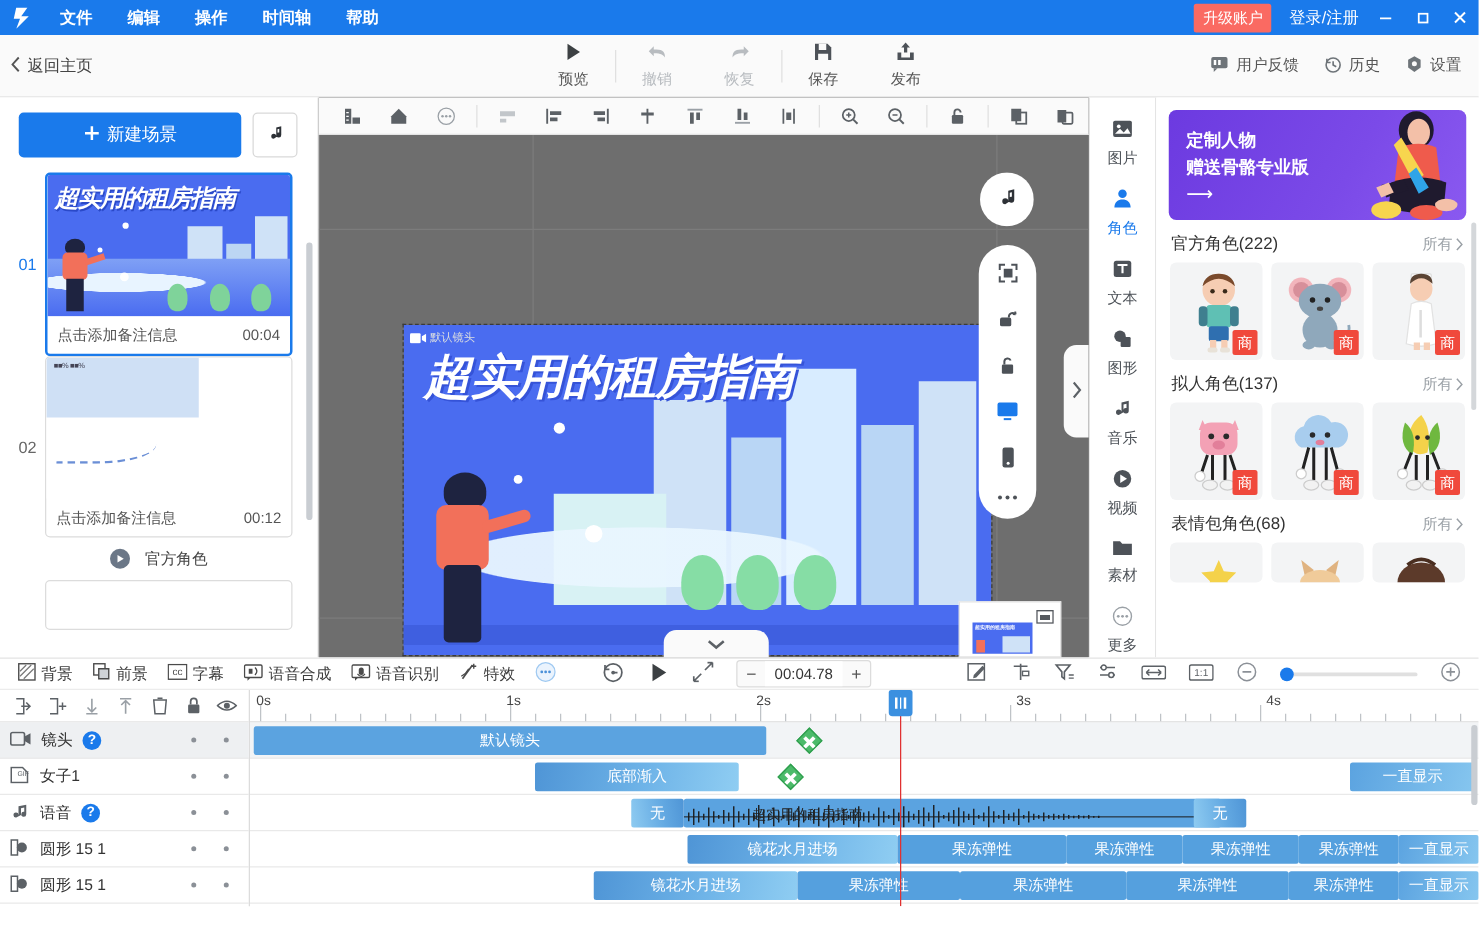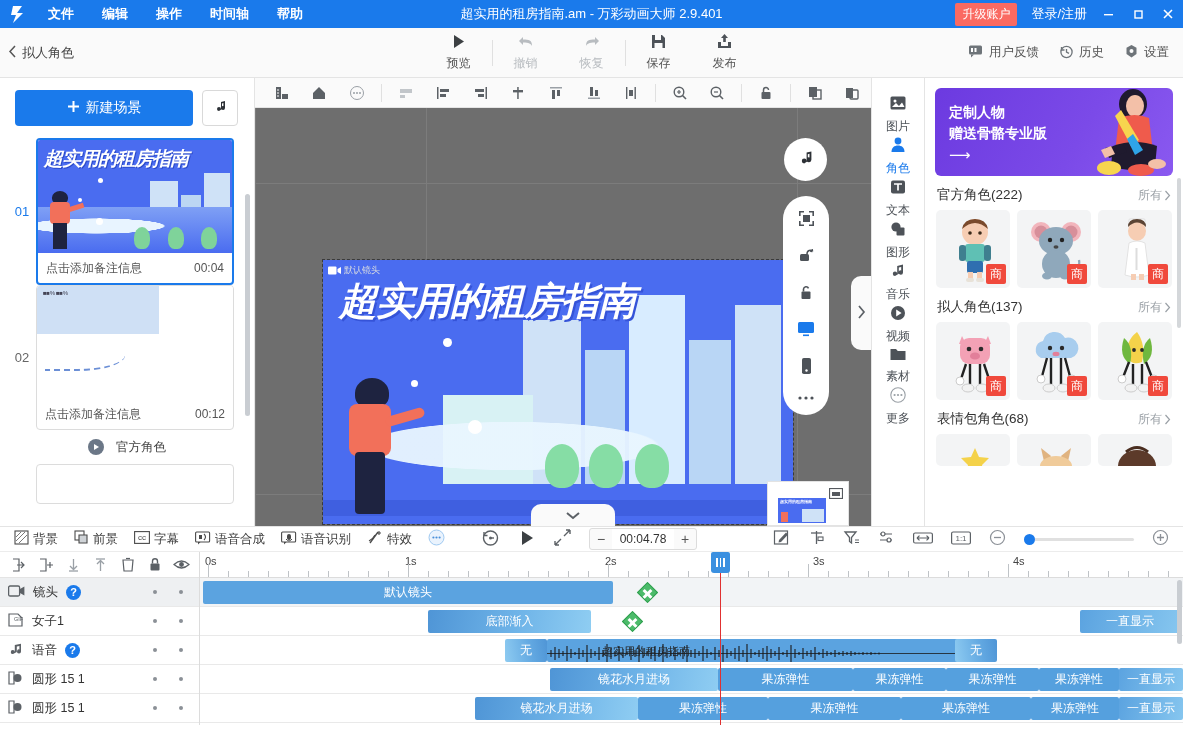--- a/index.html
+++ b/index.html
@@ -126,21 +126,21 @@
     border-radius:10px 0 0 10px;display:flex;align-items:center;justify-content:center;color:#5c6166;}
   .bottom-collapse{position:absolute;left:276px;bottom:0;width:84px;height:22px;background:#fafafa;
     border-radius:10px 10px 0 0;display:flex;align-items:center;justify-content:center;color:#5c6166;}
   .mini-preview{position:absolute;right:22px;bottom:0;width:82px;height:45px;background:#fff;
     border:1px solid #e3e3e3;}
   .mini-preview .mini-ico{position:absolute;right:5px;top:5px;color:#55595e;}
   .mini-preview .mini-img{position:absolute;left:10px;top:16px;width:48px;height:25px;background:#4a6cf0;}
 
   
   .tabstrip{width:54px;background:#fff;border-left:1px solid #e4e4e4;border-right:1px solid #e4e4e4;
-    padding-top:16px;display:flex;flex-direction:column;align-items:center;gap:1px;}
+    padding-top:16px;display:flex;flex-direction:column;align-items:center;gap:15px;}
   .ts-item{display:flex;flex-direction:column;align-items:center;gap:3px;color:#4d5258;font-size:12px;}
   .ts-item.active{color:#1a7aeb;}
 
   
   .assets{width:258px;background:#fff;position:relative;overflow:hidden;}
   .promo{margin:10px 10px 0 10px;height:88px;border-radius:6px;
     background:linear-gradient(120deg,#6c3ae0 0%,#7b4ae8 60%,#8a59f0 100%);position:relative;overflow:hidden;}
   .promo-txt{position:absolute;left:14px;top:14px;color:#fff;font-size:14px;line-height:21px;font-weight:bold;}
   .promo-arrow{position:absolute;left:14px;top:58px;color:#fff;font-size:15px;}
   .promo-fig{position:absolute;right:2px;bottom:0;width:96px;height:88px;}
@@ -211,21 +211,20 @@
         <path d="M3 0 L12 0 L7 7 L13 7 L3 17 L6 9 L1 9 Z" fill="#fff"></path>
       </svg>
   </div>
   <div class="tb-menu">
     <div class="mi">文件</div>
     <div class="mi">编辑</div>
     <div class="mi">操作</div>
     <div class="mi">时间轴</div>
     <div class="mi">帮助</div>
   </div>
-  <div class="tb-title">超实用的租房指南.am - 万彩动画大师 2.9.401</div>
   <div class="tb-right">
     <div class="tb-upgrade">升级账户</div>
     <div class="tb-login">登录/注册</div>
     <div class="win-btn">
       <svg width="11" height="11" viewBox="0 0 11 11">
           <rect x="1" y="5" width="9" height="1.4" fill="#fff"></rect>
         </svg>
     </div>
     <div class="win-btn">
       <svg width="11" height="11" viewBox="0 0 11 11">
@@ -240,21 +239,21 @@
   </div>
 </div>
 
 <div class="toolbar2">
   <div class="back-home">
     <span>
       <svg width="9" height="13" viewBox="0 0 9 13">
           <path d="M7 1 L2 6.5 L7 12" stroke="#555" stroke-width="1.5" fill="none"></path>
         </svg>
     </span>
-    <span>拟人角色</span>
+    <span>返回主页</span>
   </div>
   <div class="t2-center">
     <div class="t2-item">
       <span>
         <svg width="17" height="17" viewBox="0 0 17 17">
             <path d="M4 2 L14 8.5 L4 15 Z" fill="#3c4043"></path>
           </svg>
       </span>
       <span>预览</span>
     </div>

